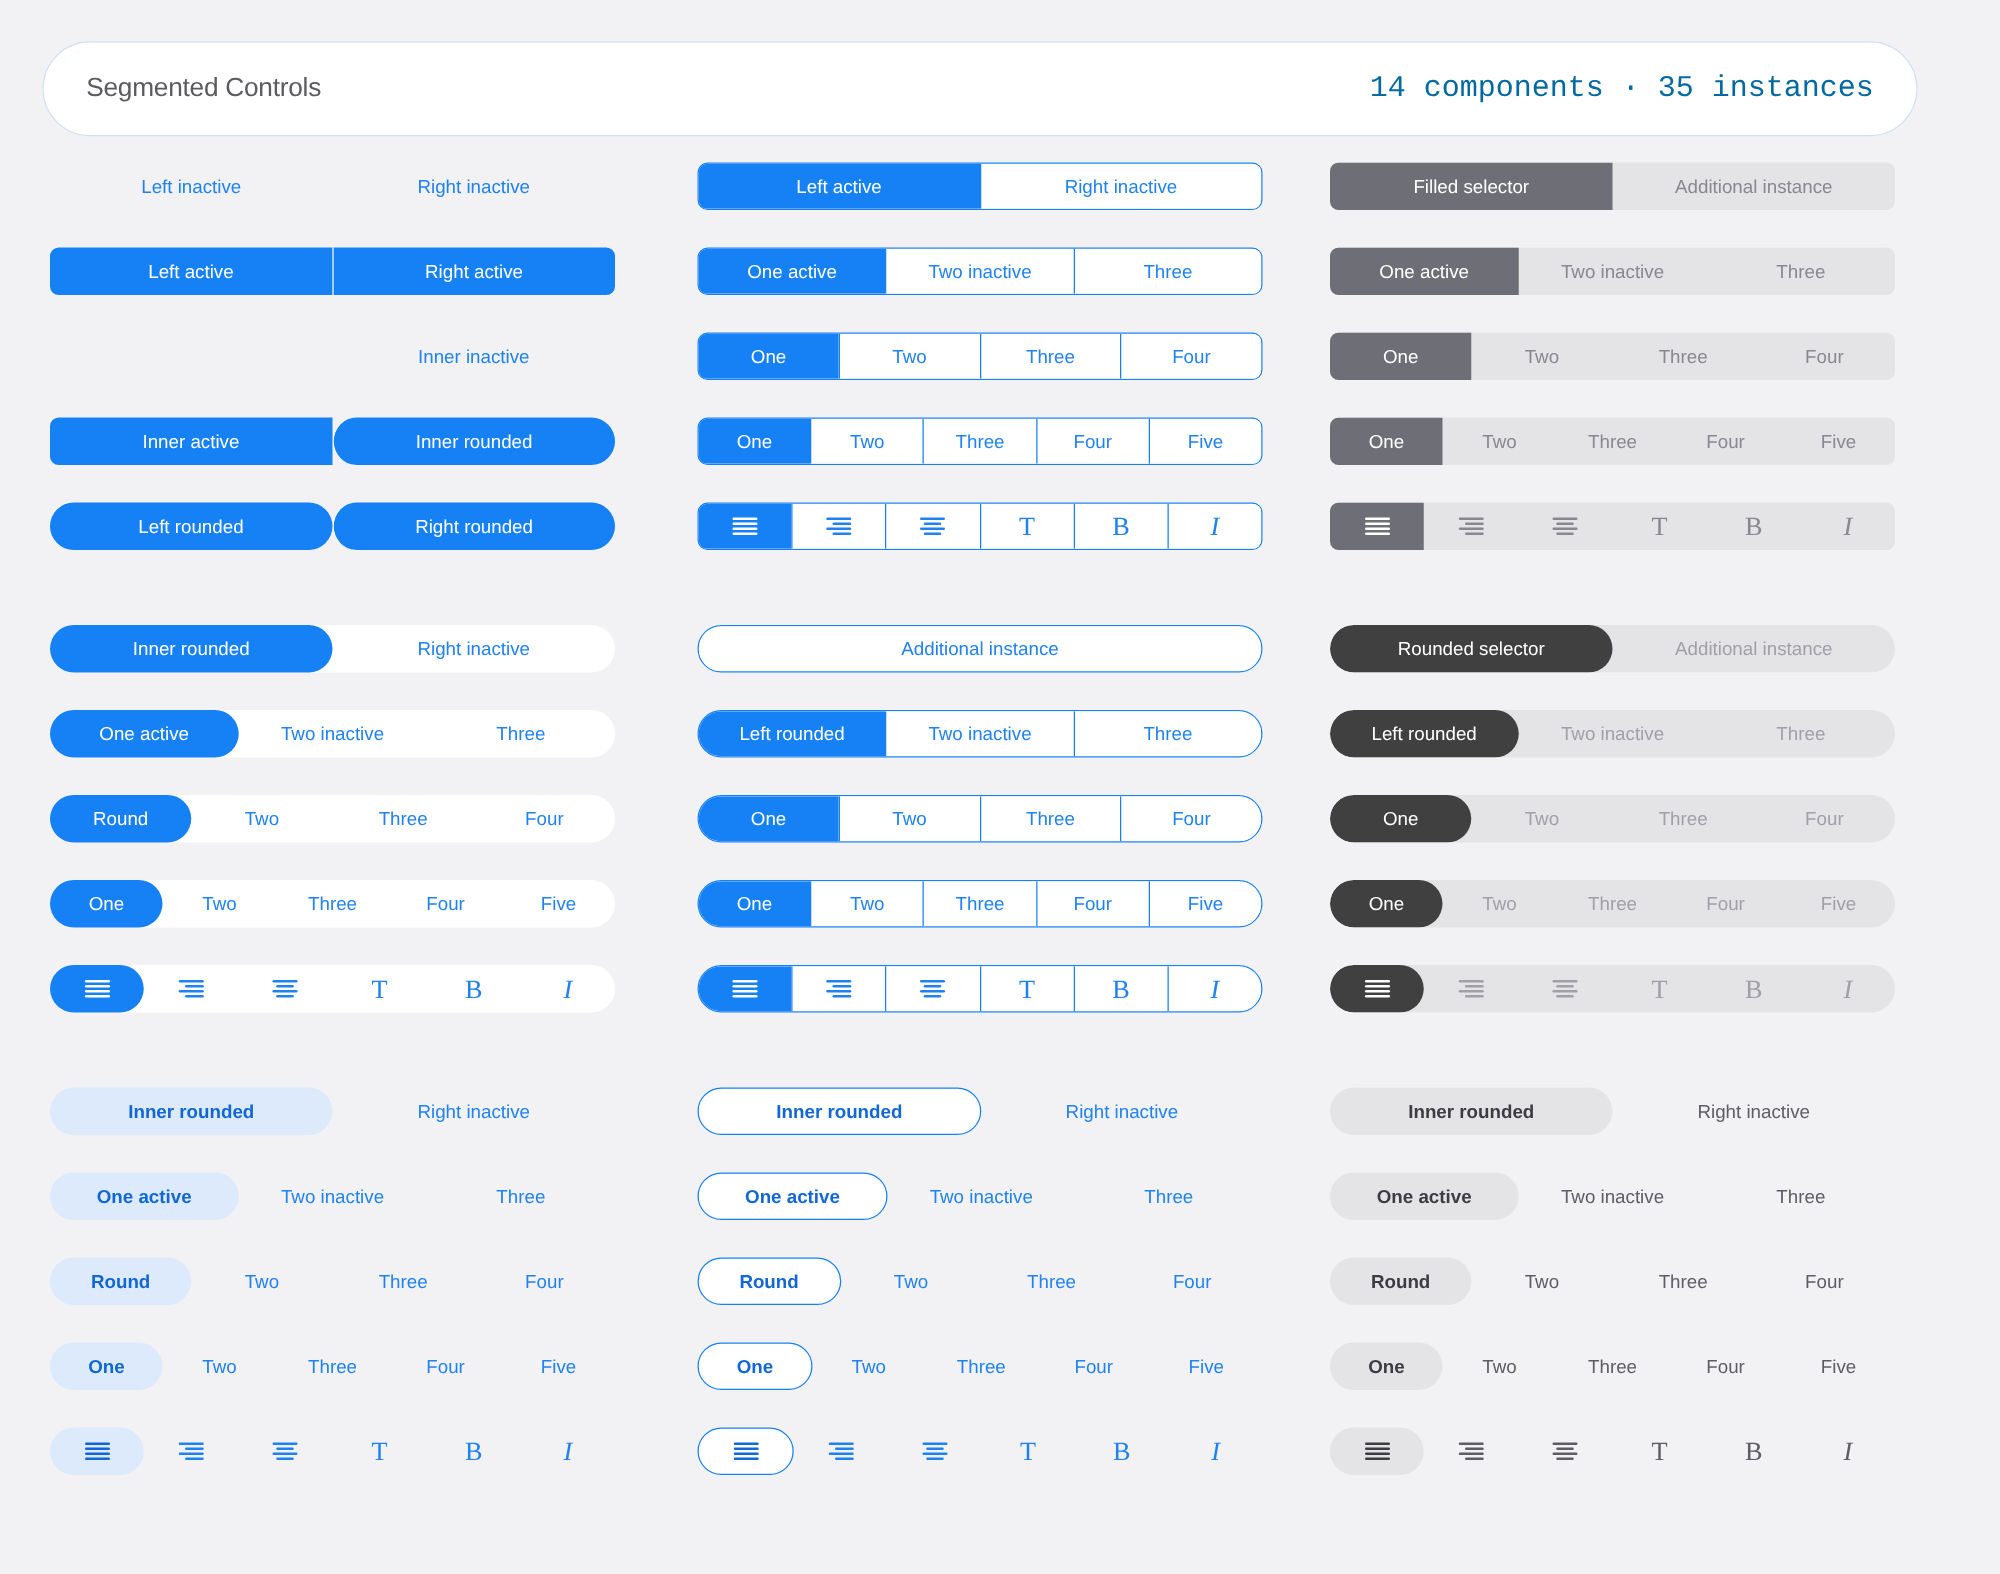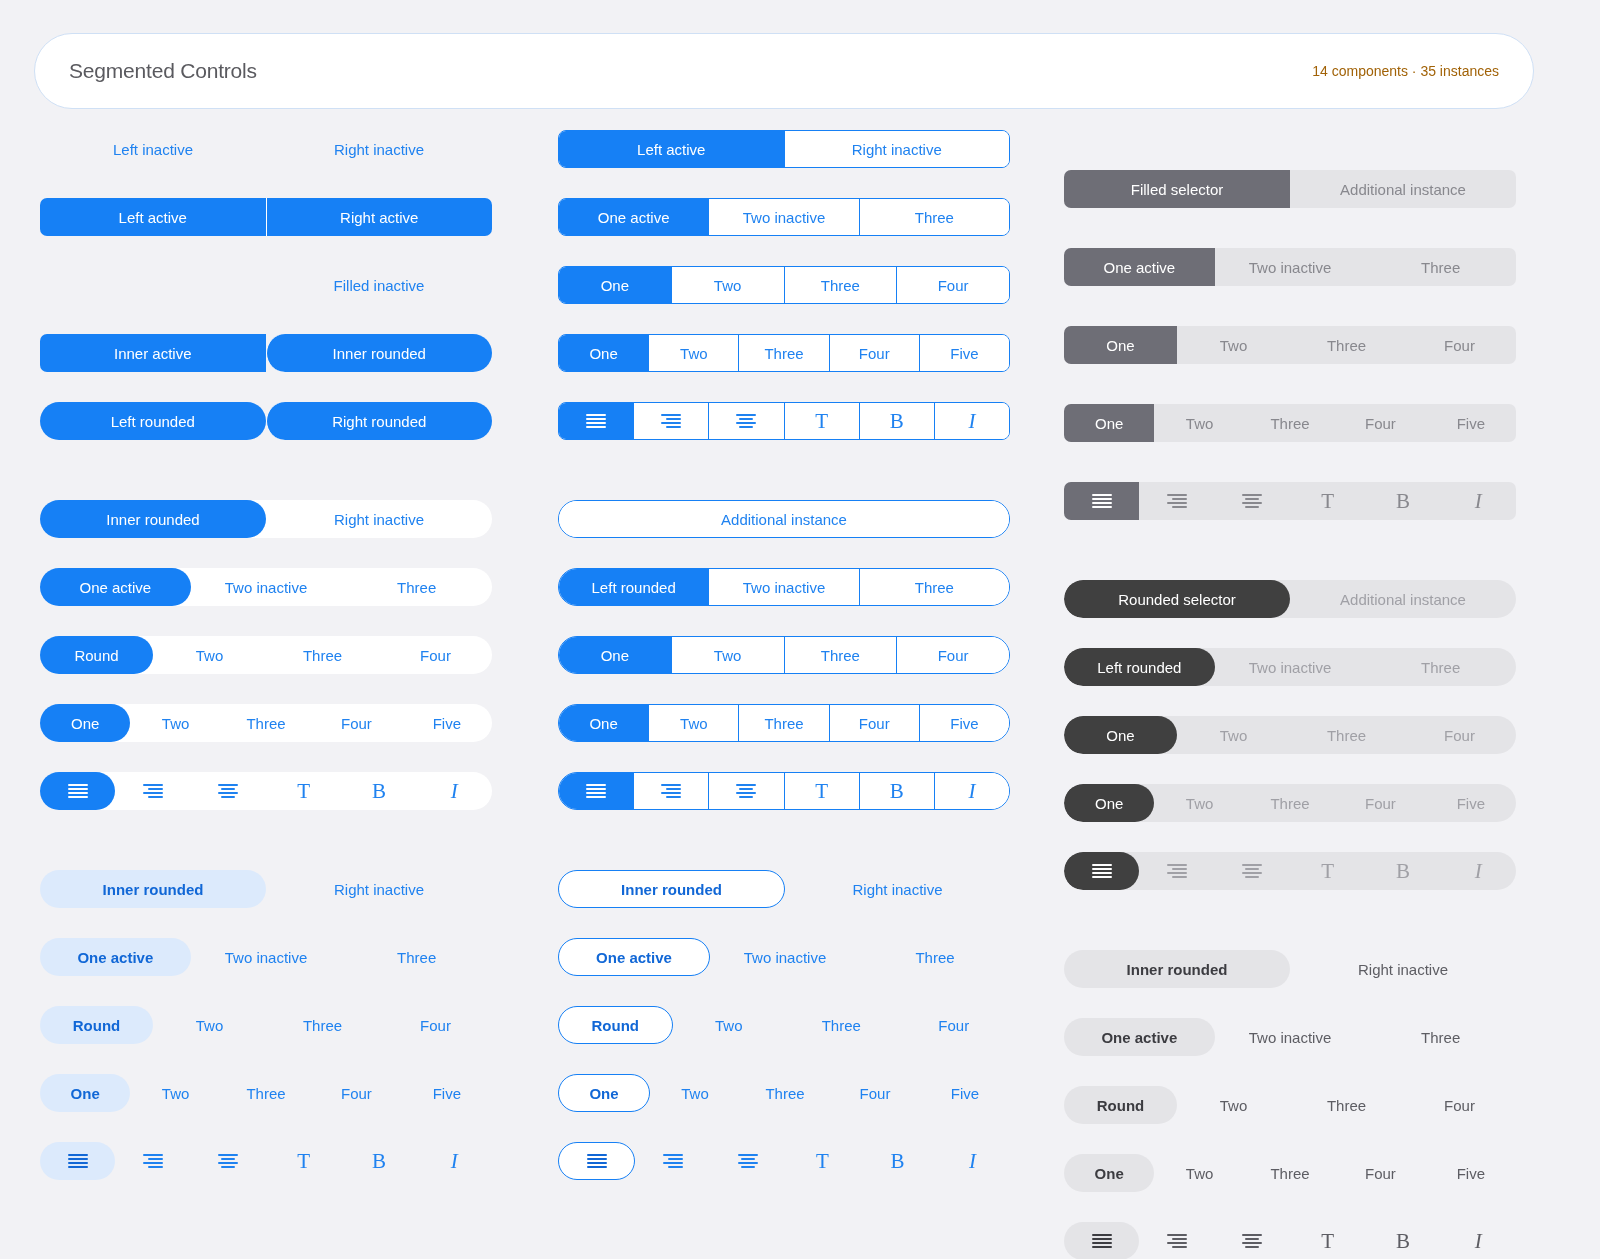--- a/index.html
+++ b/index.html
@@ -21,21 +21,21 @@
     border-radius: 38px;
     display: flex; align-items: center;
     padding: 0 34px;
   }
   .header-title {
     font-size: 21px; font-weight: normal; color: #5a5a5f;
     letter-spacing: -0.2px;
   }
   .header-meta {
     margin-left: auto;
-    font-size: 14px; color: #a16207; font-weight: normal;
+    font-size: 24px; color: #0369a1; font-weight: normal; font-family: Liberation Mono, monospace;
   }
 
   
   .cols {
     position: absolute; left: 0; top: 130px;
     width: 1600px;
     display: flex;
   }
   .col { width: 512px; padding-left: 40px; }
   .col.c2 { padding-left: 46px; }
@@ -101,21 +101,20 @@
   .styleD .item.active {
     background: #1680f5; color: #ffffff;
     border-radius: 19px;
   }
 
   
   .styleE {
     background: #e4e4e7;
     border-radius: 7px;
     overflow: hidden;
-    margin-top: 40px;
   }
   .styleE .item { color: #88888e; }
   .styleE .item.active { background: #6e6e76; color: #ffffff; }
 
   
   .styleF {
     background: #e4e4e7;
     border-radius: 19px;
     overflow: hidden;
   }
@@ -186,21 +185,21 @@
             </div>
             <div class="item active">
               <span>Right active</span>
             </div>
           </div>
           <div class="seg styleA">
             <div class="item">
               <span></span>
             </div>
             <div class="item">
-              <span>Filled inactive</span>
+              <span>Inner inactive</span>
             </div>
           </div>
           <div class="seg styleB inner">
             <div class="item active">
               <span>Inner active</span>
             </div>
             <div class="item active">
               <span>Inner rounded</span>
             </div>
           </div>

